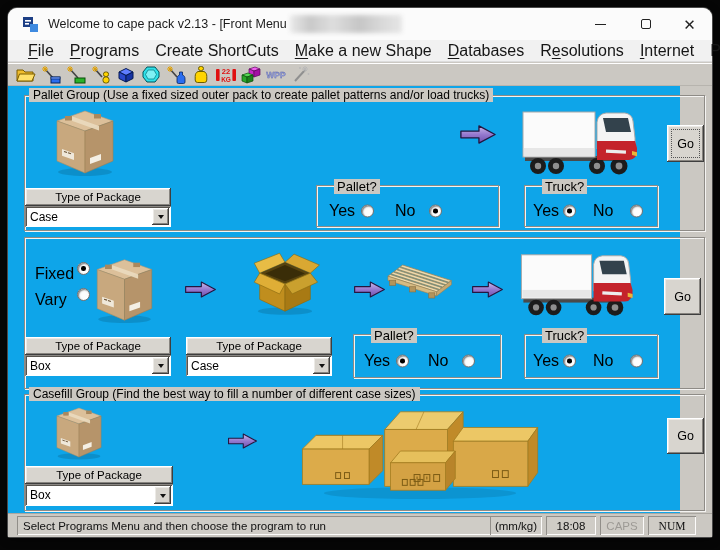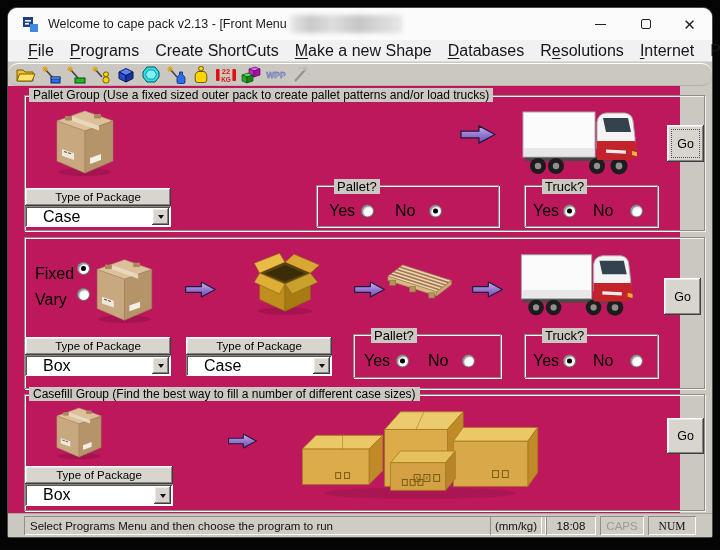--- a/index.html
+++ b/index.html
@@ -23,44 +23,44 @@
   .glyph-max { width:10px; height:10px; border:1.4px solid #222; border-radius:2px; }
   .glyph-close { font-size:15px; line-height:1; color:#222; }
 
   .menubar { position:absolute; left:0; top:32px; right:0; height:22px; background:#f1f1f1;
              display:flex; align-items:center; padding-left:12px; border-bottom:1px solid #dcdcdc; }
   .menu-item { padding:3px 8px; font-size:16px; color:#161616; white-space:nowrap; }
   .accel { text-decoration:underline; text-underline-offset:2px; }
 
   .toolbar { position:absolute; left:0; top:55px; right:0; height:23px; background:#cbc8c2;
              border-top:1px solid #fff; border-bottom:1px solid #b7b4ae;
-             display:flex; align-items:center; padding-left:7px; gap:3px;border-radius:10px; }
+             display:flex; align-items:center; padding-left:7px; gap:3px; }
   .tool { width:22px; height:20px; display:flex; align-items:center; justify-content:center; }
   .tool svg { display:block; }
 
   
-  .client { position:absolute; left:0; top:78px; width:672px; height:427px; background:#be185d; }
+  .client { position:absolute; left:0; top:78px; width:672px; height:427px; background:#0ea5e9; }
 
   .groupbox { position:absolute; border:1px solid #8e8b86; box-shadow: inset 1px 1px 0 #f4f3f1, 1px 1px 0 #f4f3f1; }
   .gb-title { position:absolute; top:-8px; left:4px; background:#cbc8c2; padding:0 4px;
               font-size:12px; color:#000; white-space:nowrap; }
   .gb-title-sm { position:absolute; top:-7px; left:17px; background:#cbc8c2; padding:0 3px;
                  font-size:13px; color:#000; white-space:nowrap; }
 
   .btn3d { background:#d8d5cf; border:none;
            box-shadow: inset -1px -1px 0 #3e3e3e, inset 1px 1px 0 #fff, inset -2px -2px 0 #87847f, inset 2px 2px 0 #eceae6;
            display:flex; align-items:center; justify-content:center; font-size:11.5px; color:#000;
            font-family:"Liberation Sans", sans-serif; }
   .go-btn { position:absolute; font-size:12.5px; }
   .go-btn.focused::after { content:''; position:absolute; inset:4px; border:1px dotted #555; }
 
   .combo { position:absolute; background:#fff;
            box-shadow: inset 1px 1px 0 #8a8783, inset -1px -1px 0 #fff, inset 2px 2px 0 #57544f;
            display:flex; align-items:center; }
-  .combo-text { font-size:16px; color:#000; padding-left:18px; flex:1; }
+  .combo-text { font-size:12px; color:#000; padding-left:5px; flex:1; }
   .combo-btn { position:absolute; right:2px; top:2px; bottom:2px; width:17px; }
   .tri-down { width:0; height:0; border:3.6px solid transparent; border-top:4.6px solid #111; margin-top:4px; }
 
   .radio { position:relative; width:13px; height:13px; border-radius:50%; background:#fdfdfd;
            border:1px solid #6f6f6f;
            box-shadow: inset 1px 1px 1.5px rgba(0,0,0,.5), inset -1px -1px 1px rgba(255,255,255,.95); }
   .radio[data-checked="true"]::after { content:''; position:absolute; left:3.2px; top:3.2px; width:4.6px; height:4.6px;
            border-radius:50%; background:#000; }
   .rq-label { position:absolute; font-size:16px; color:#000; top:50%; transform:translateY(-50%); }
   .rq-radio { position:absolute; top:50%; transform:translateY(-50%); }
@@ -475,21 +475,21 @@
         <div class="combo" style="left:0px; top:89px; width:148px; height:22px;">
           <span class="combo-text">Box</span>
           <span class="btn3d combo-btn">
               <span class="tri-down"></span>
             </span>
         </div>
       </div>
     </div>
 
     <div class="statusbar">
-      <div class="sbpanel" style="left:16px; width:522px;">Select Programs Menu and then choose the program to run</div>
+      <div class="sbpanel" style="left:9px; width:522px;">Select Programs Menu and then choose the program to run</div>
       <div class="sbpanel sb-center" style="left:482px; width:52px;">(mm/kg)</div>
       <div class="sbpanel sb-center" style="left:538px; width:50px;">18:08</div>
       <div class="sbpanel sb-center sb-dim" style="left:592px; width:44px;">CAPS</div>
       <div class="sbpanel sb-center" style="left:640px; width:48px;font-family:Liberation Serif, serif;">NUM</div>
     </div>
 
   </div>
 </div>
 
 </body></html>

